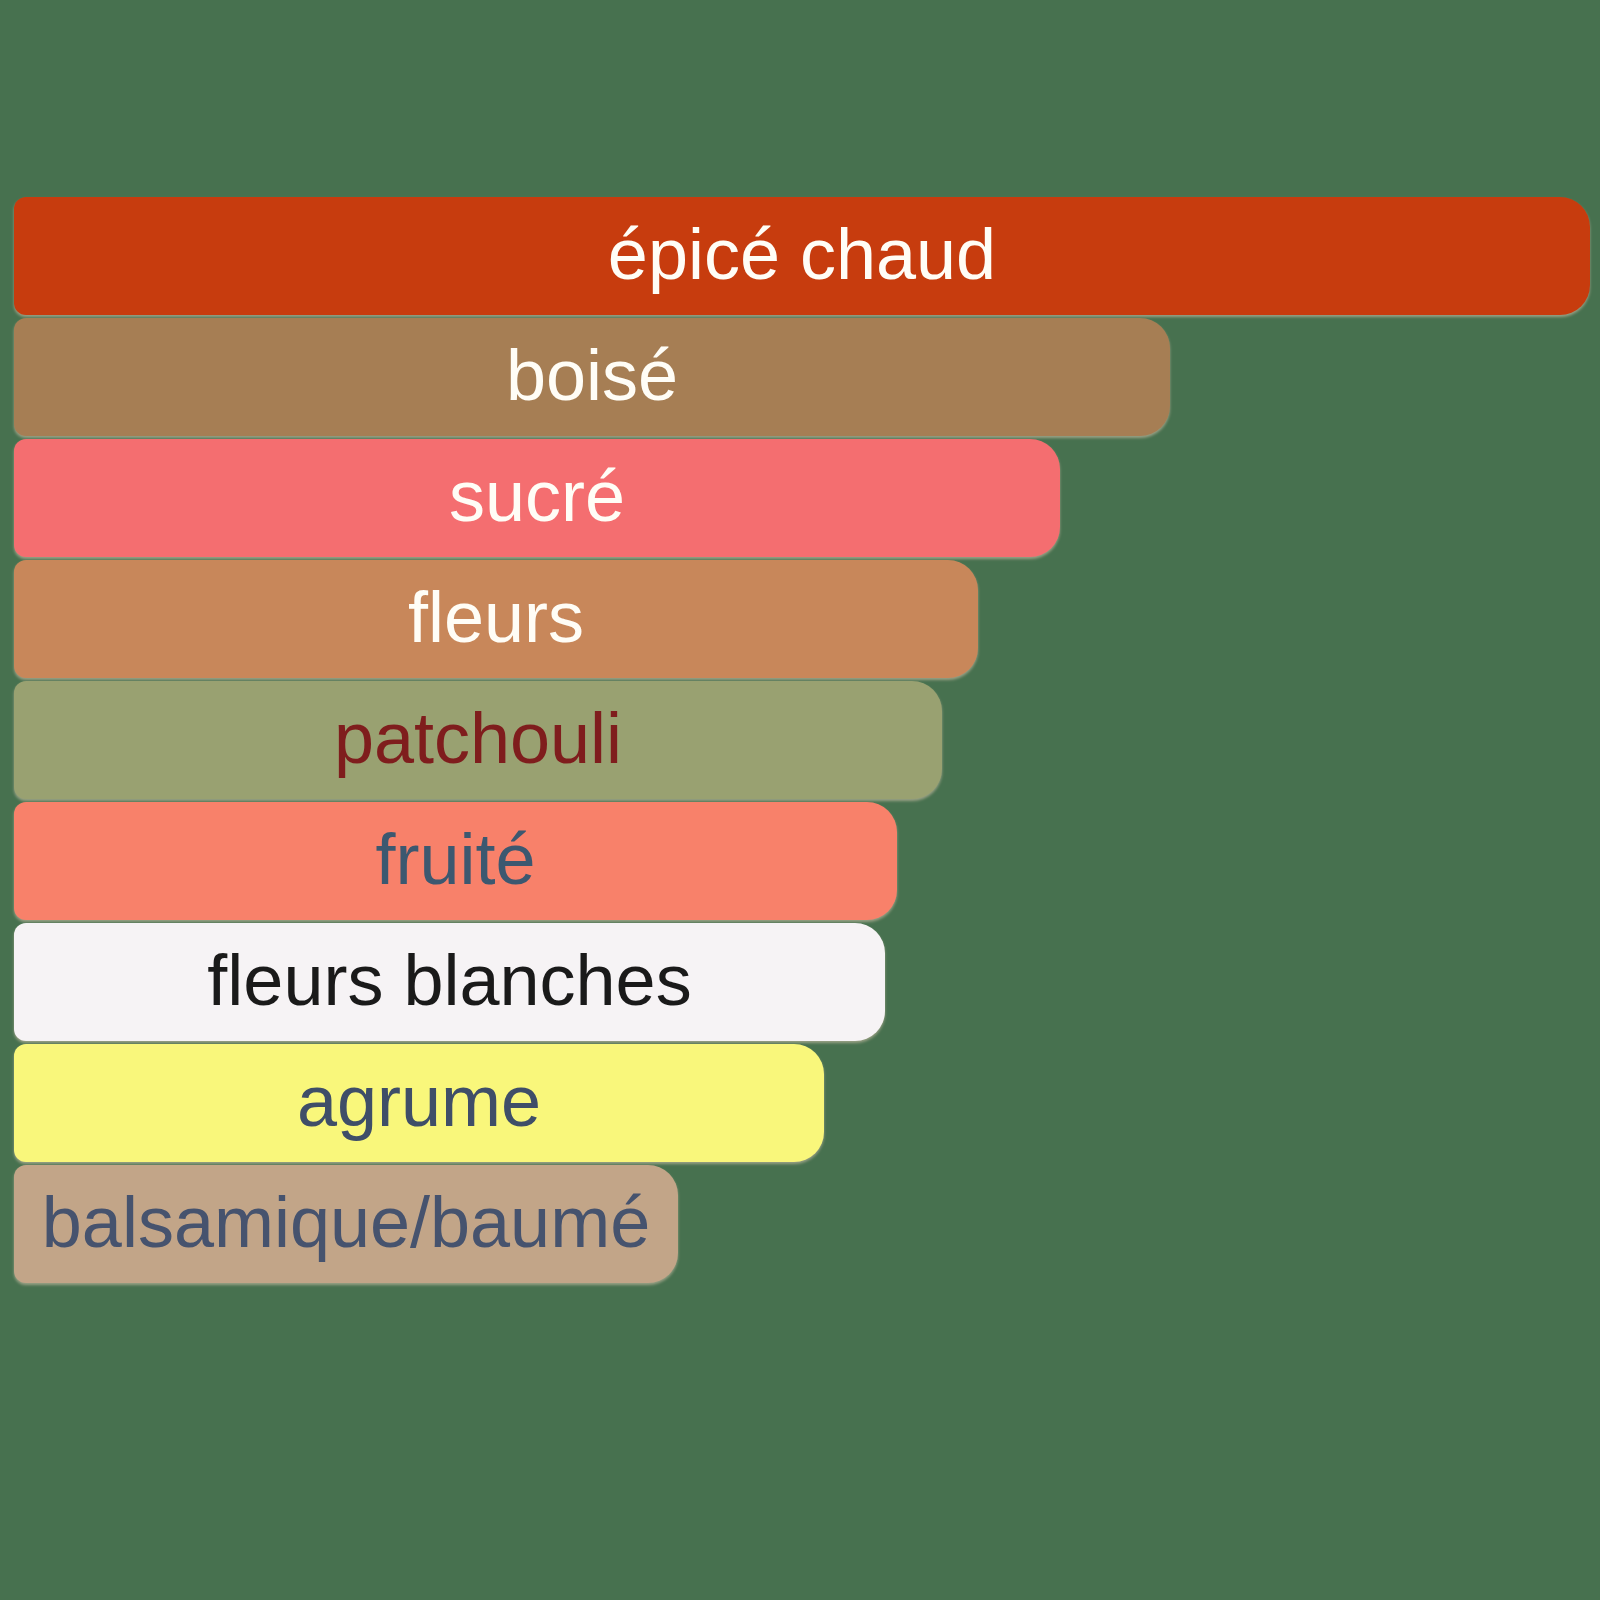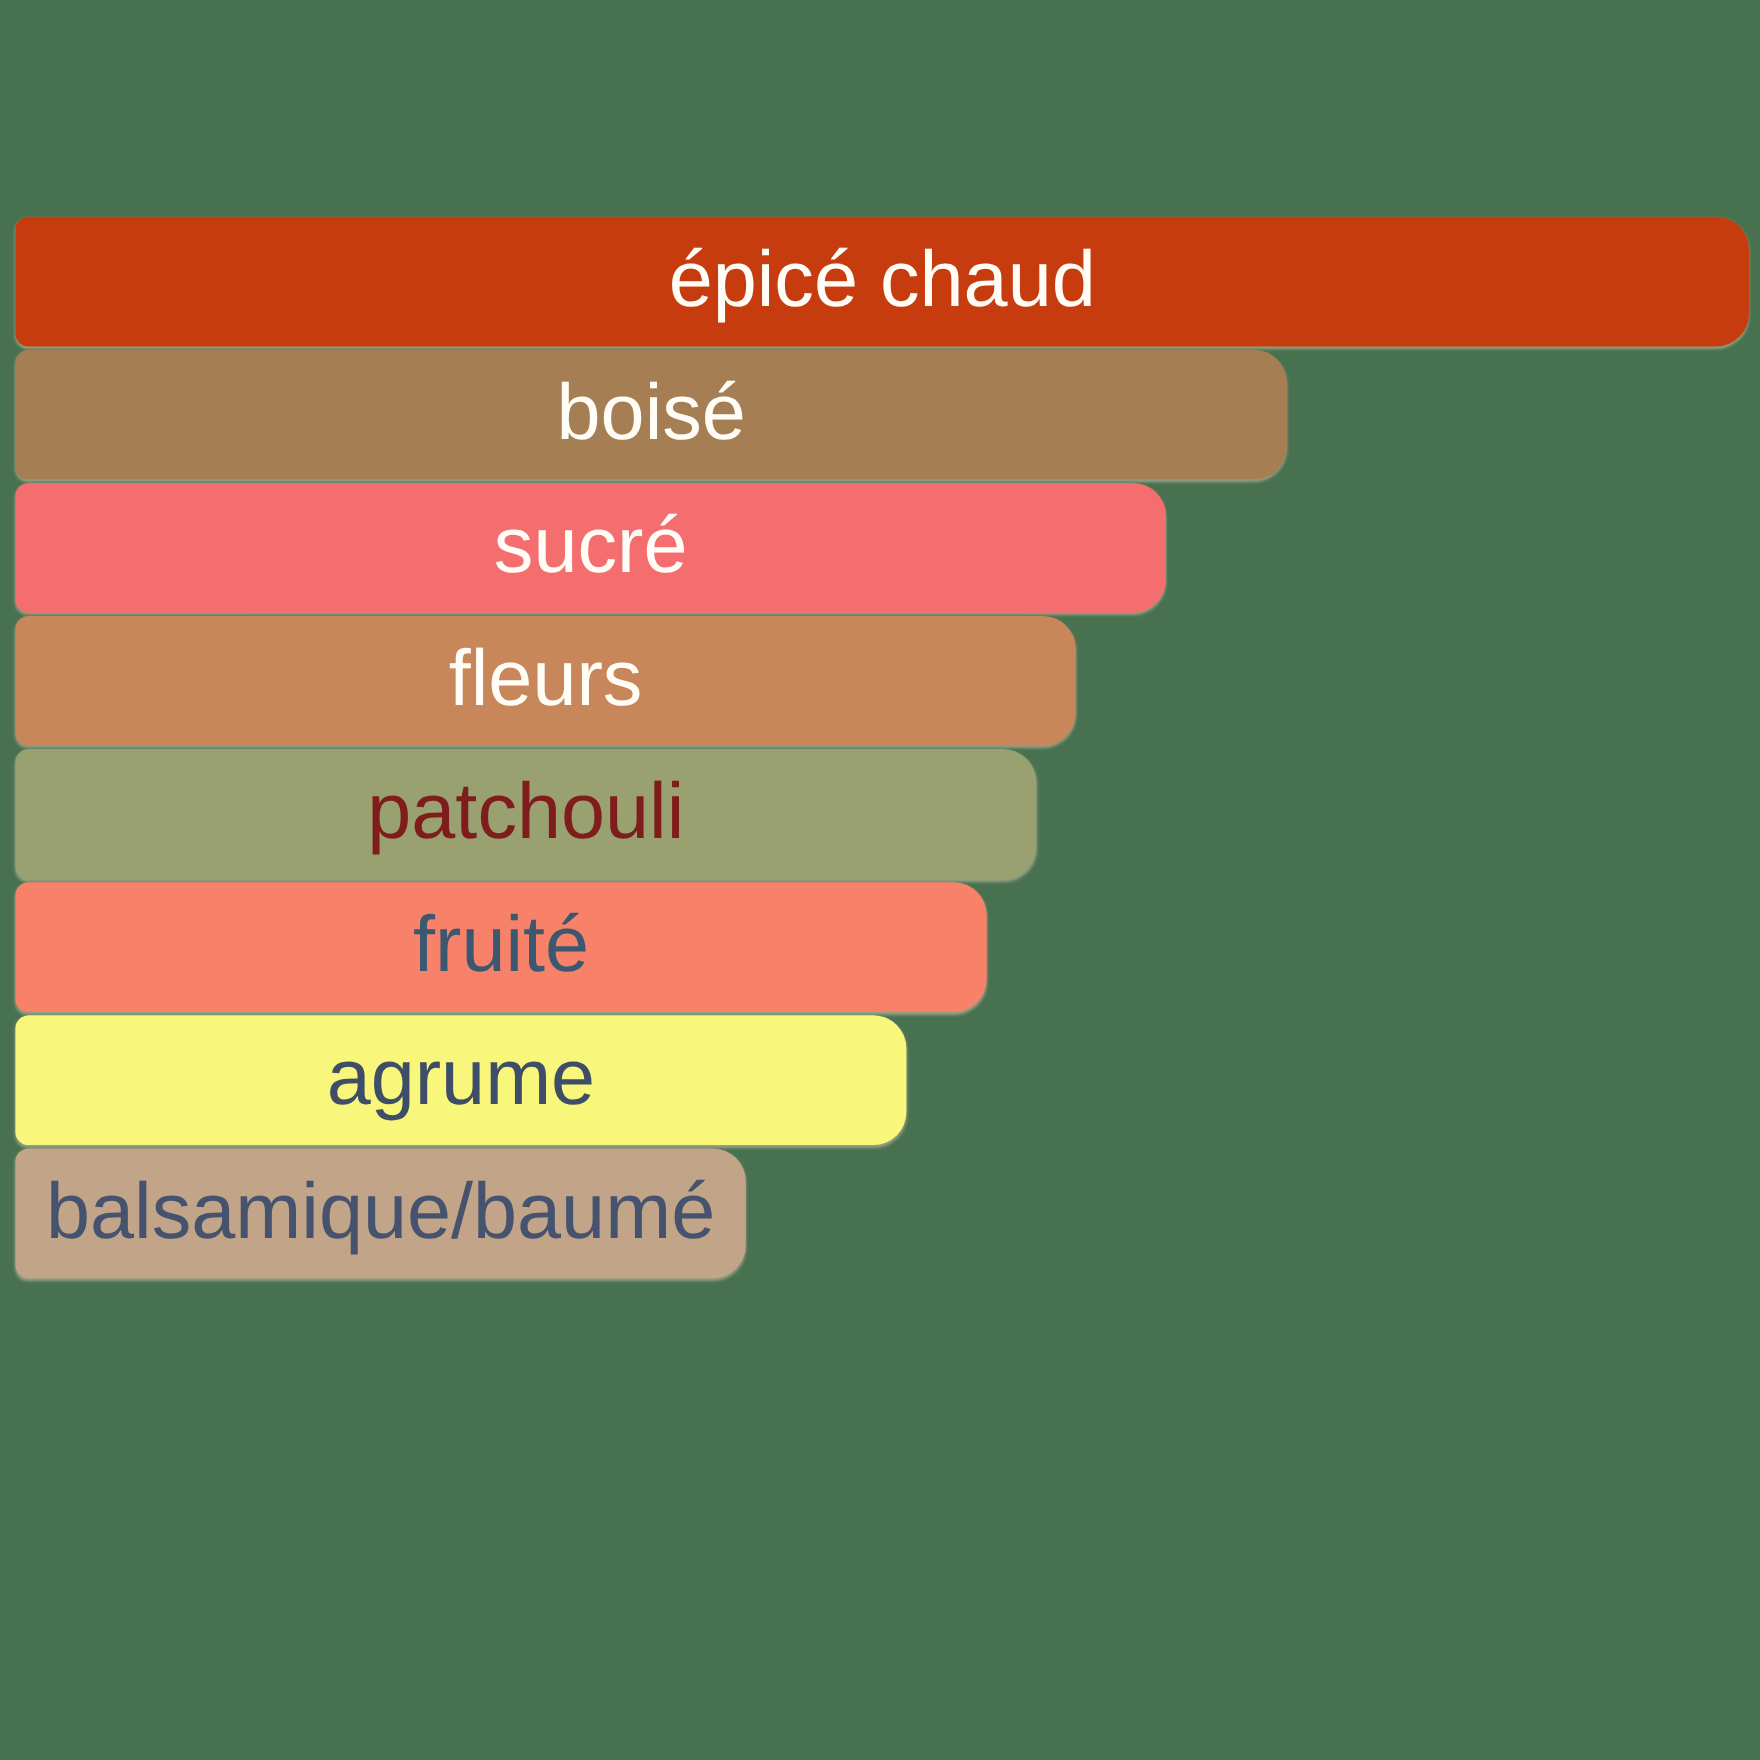--- a/index.html
+++ b/index.html
@@ -53,19 +53,22 @@
   </div>
   <div class="bar" style="width: 964px; background: rgb(200, 135, 90); color: rgb(255, 253, 246);">
     <span class="bar-label">fleurs</span>
   </div>
   <div class="bar" style="width: 928px; background: rgb(153, 161, 113); color: #7f1d1d;">
     <span class="bar-label">patchouli</span>
   </div>
   <div class="bar" style="width: 883px; background: rgb(248, 129, 106); color: rgb(60, 88, 112); text-align: right;">
     <span class="bar-label">fruité</span>
   </div>
+  <div class="bar" style="width: 871px; background: rgb(246, 243, 245); color: rgb(26, 26, 26);">
+    <span class="bar-label">fleurs blanches</span>
+  </div>
   <div class="bar" style="width: 810px; background: rgb(249, 247, 123); color: rgb(63, 78, 104);">
     <span class="bar-label">agrume</span>
   </div>
   <div class="bar" style="width: 664px; background: rgb(194, 165, 136); color: rgb(70, 83, 110);">
     <span class="bar-label">balsamique/baumé</span>
   </div>
 </div>
 
 </body></html>

